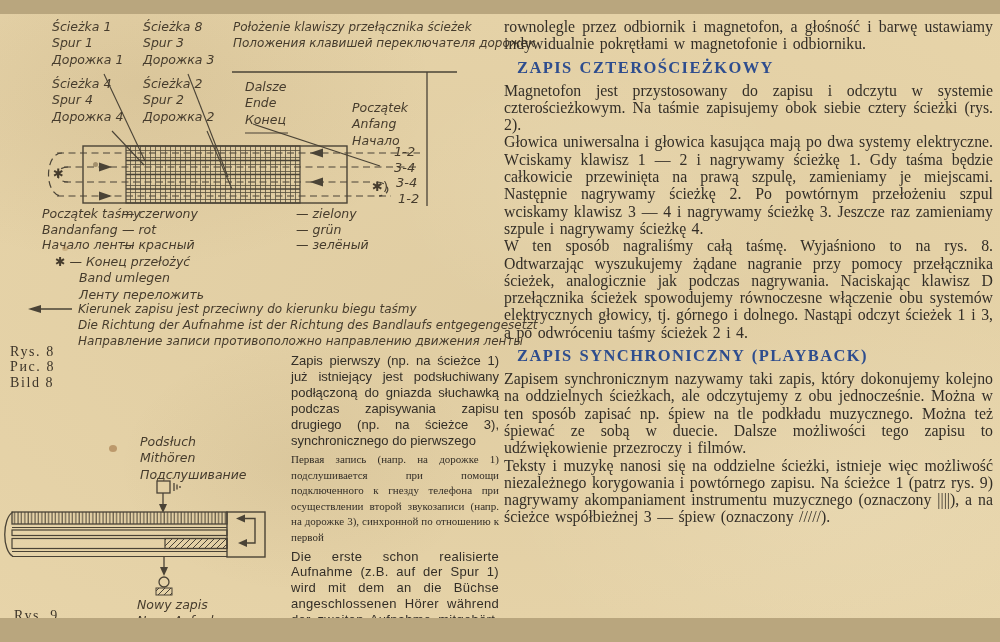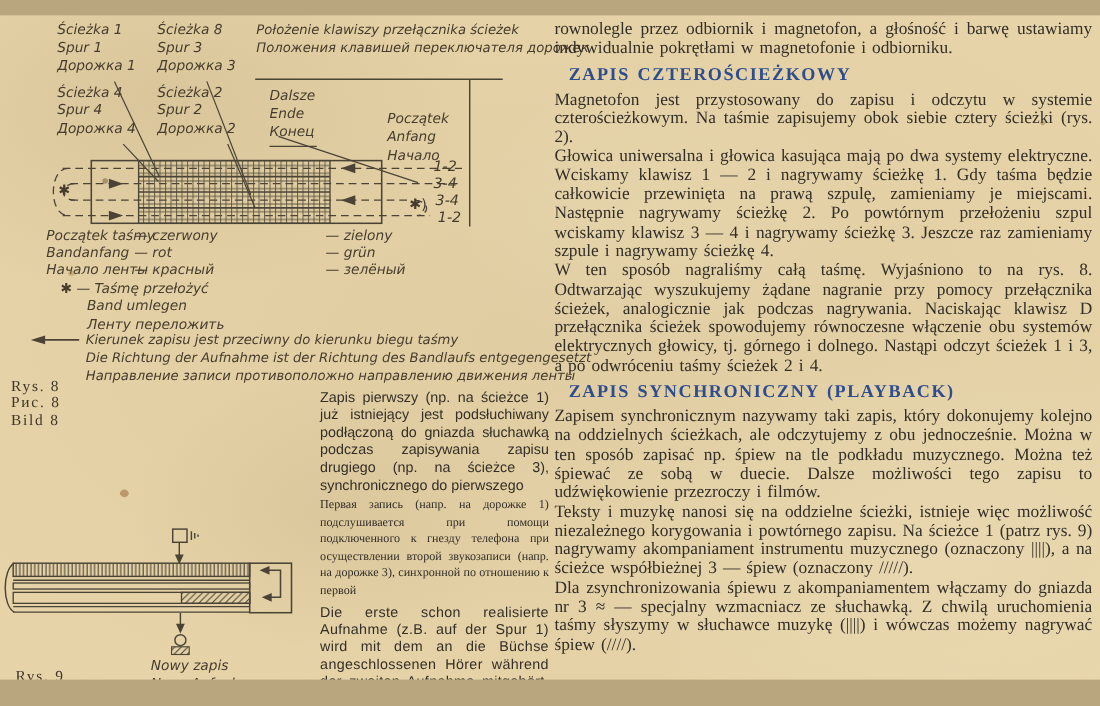--- a/index.html
+++ b/index.html
@@ -131,21 +131,21 @@
   <div class="abs hand" style="left:122px;top:192px">— czerwony</div>
   <div class="abs hand" style="left:296px;top:192px">— zielony</div>
   <div class="abs hand" style="left:42px;top:208px">Bandanfang</div>
   <div class="abs hand" style="left:122px;top:208px">— rot</div>
   <div class="abs hand" style="left:296px;top:208px">— grün</div>
   <div class="abs hand" style="left:42px;top:223px">Начало ленты</div>
   <div class="abs hand" style="left:122px;top:223px">— красный</div>
   <div class="abs hand" style="left:296px;top:223px">— зелёный</div>
 
   <div class="abs hand" style="left:55px;top:240px">
-    <div>✱ — Taśmę przełożyć</div>
+    <div>✱ — Конец przełożyć</div>
     <div style="padding-left:24px">Band umlegen</div>
     <div style="padding-left:24px">Ленту переложить</div>
   </div>
   <div class="abs hand sm" style="left:78px;top:287px">
     <div>Kierunek zapisu jest przeciwny do kierunku biegu taśmy</div>
     <div>Die Richtung der Aufnahme ist der Richtung des Bandlaufs entgegengesetzt</div>
     <div>Направление записи противоположно направлению движения ленты</div>
   </div>
   <div class="abs capser" style="left:10px;top:330px">
     <div>Rys. 8</div>
@@ -189,20 +189,25 @@
     </g>
 
     <line x1="164" y1="128" x2="164" y2="142" stroke="#4a4336" stroke-width="1.3"></line>
     <polygon points="164,147 160,138 168,138" fill="#4a4336"></polygon>
     <g>
       <circle cx="164" cy="153" r="5" fill="none" stroke="#4a4336" stroke-width="1.3"></circle>
       <rect x="156" y="159" width="16" height="7" fill="url(#dh)" stroke="#4a4336" stroke-width="1"></rect>
     </g>
   </svg>
 
+  <div class="abs hand" style="left:140px;top:420px">
+    <div>Podsłuch</div>
+    <div>Mithören</div>
+    <div>Подслушивание</div>
+  </div>
   <div class="abs hand" style="left:137px;top:583px">
     <div>Nowy zapis</div>
     <div>Neue Aufnahme</div>
     <div>Новая звукозапись</div>
   </div>
   <div class="abs capser" style="left:14px;top:594px">
     <div>Rys. 9</div>
     <div>Рис. 9</div>
     <div>Bild 6</div>
   </div>
@@ -215,21 +220,20 @@
 
   <div class="abs rightcol" style="left:504px;top:4px">
     <p>rownolegle przez odbiornik i magnetofon, a głośność i barwę ustawiamy indywidualnie pokrętłami w magnetofonie i odbiorniku.</p>
     <h2>ZAPIS CZTEROŚCIEŻKOWY</h2>
     <p>Magnetofon jest przystosowany do zapisu i odczytu w systemie czterościeżkowym. Na taśmie zapisujemy obok siebie cztery ścieżki (rys. 2).</p>
     <p>Głowica uniwersalna i głowica kasująca mają po dwa systemy elektryczne. Wciskamy klawisz 1 — 2 i nagrywamy ścieżkę 1. Gdy taśma będzie całkowicie przewinięta na prawą szpulę, zamieniamy je miejscami. Następnie nagrywamy ścieżkę 2. Po powtórnym przełożeniu szpul wciskamy klawisz 3 — 4 i nagrywamy ścieżkę 3. Jeszcze raz zamieniamy szpule i nagrywamy ścieżkę 4.</p>
     <p>W ten sposób nagraliśmy całą taśmę. Wyjaśniono to na rys. 8. Odtwarzając wyszukujemy żądane nagranie przy pomocy przełącznika ścieżek, analogicznie jak podczas nagrywania. Naciskając klawisz D przełącznika ścieżek spowodujemy równoczesne włączenie obu systemów elektrycznych głowicy, tj. górnego i dolnego. Nastąpi odczyt ścieżek 1 i 3, a po odwróceniu taśmy ścieżek 2 i 4.</p>
     <h2>ZAPIS SYNCHRONICZNY (PLAYBACK)</h2>
     <p>Zapisem synchronicznym nazywamy taki zapis, który dokonujemy kolejno na oddzielnych ścieżkach, ale odczytujemy z obu jednocześnie. Można w ten sposób zapisać np. śpiew na tle podkładu muzycznego. Można też śpiewać ze sobą w duecie. Dalsze możliwości tego zapisu to udźwiękowienie przezroczy i filmów.</p>
     <p>Teksty i muzykę nanosi się na oddzielne ścieżki, istnieje więc możliwość niezależnego korygowania i powtórnego zapisu. Na ścieżce 1 (patrz rys. 9) nagrywamy akompaniament instrumentu muzycznego (oznaczony ||||), a na ścieżce współbieżnej 3 — śpiew (oznaczony /////).</p>
-    <p>Dla zsynchronizowania śpiewu z akompaniamentem włączamy do gniazda nr 3 ≈ — specjalny wzmacniacz ze słuchawką. Z chwilą uruchomienia taśmy słyszymy w słuchawce muzykę (||||) i wówczas możemy nagrywać śpiew (////).</p>
   </div>
 
   <div class="speck" style="left:109px;top:431px;width:8px;height:7px;background:#9a6b3c;opacity:.55"></div>
   <div class="speck" style="left:93px;top:148px;width:5px;height:5px;background:#5d4a2e;opacity:.45"></div>
   <div class="speck" style="left:62px;top:232px;width:6px;height:5px;background:#a97f4a;opacity:.4"></div>
   <div class="speck" style="left:946px;top:96px;width:4px;height:4px;background:#8a6a3d;opacity:.4"></div>
 
 </div>
 
 </body></html>

